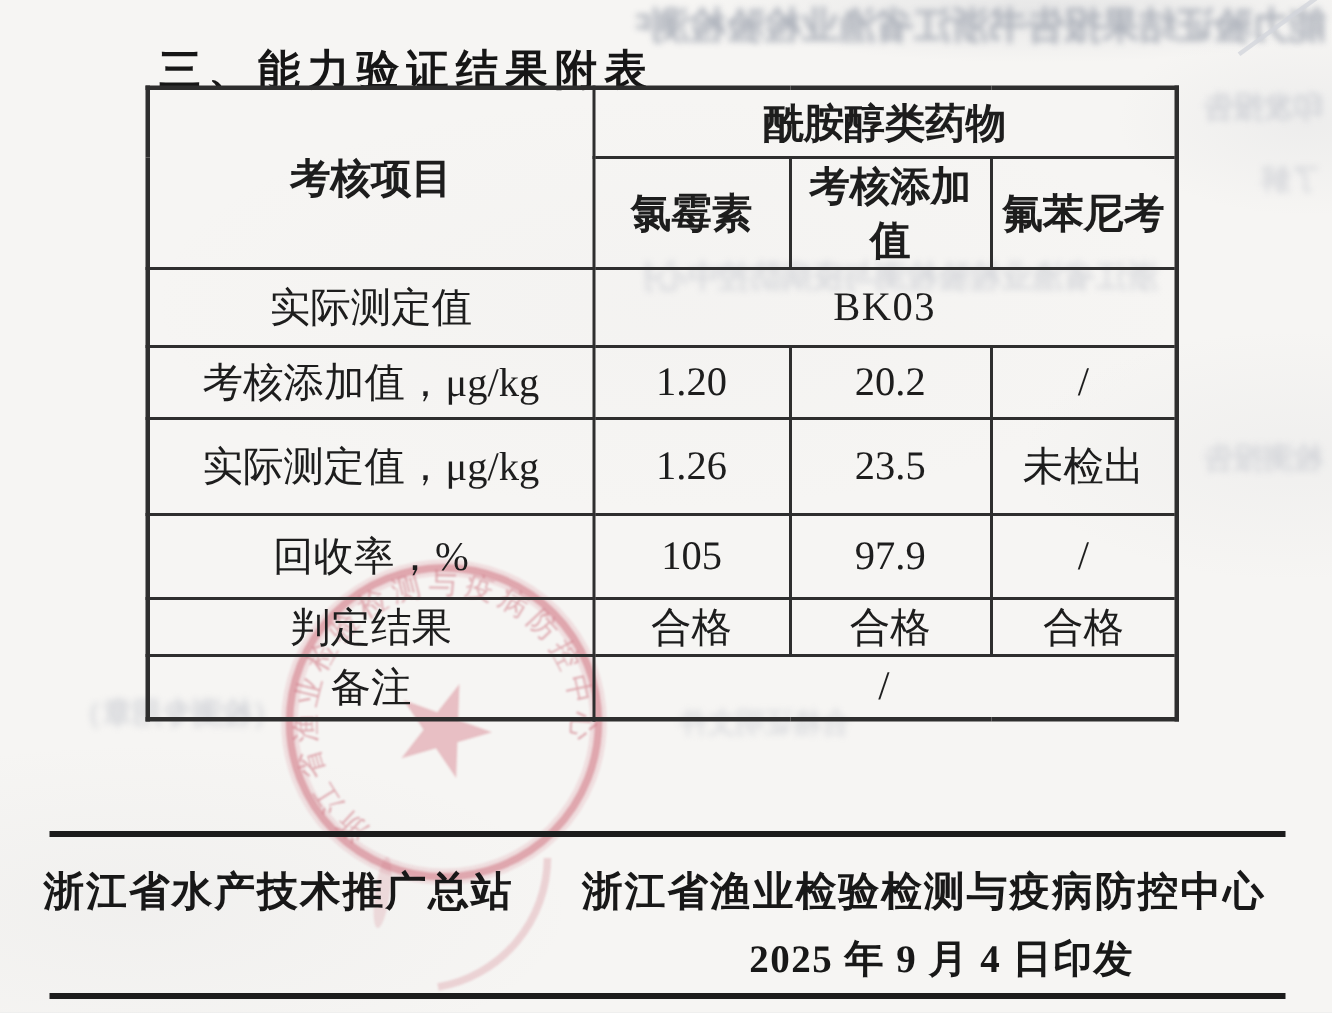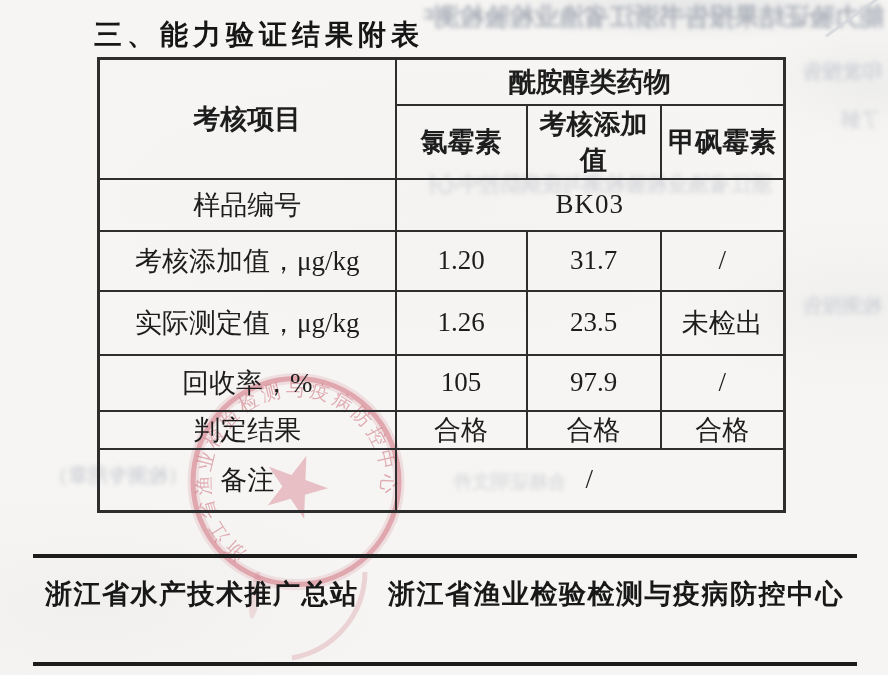--- a/index.html
+++ b/index.html
@@ -37,21 +37,21 @@
   .g3{left:430px;top:170px;width:342px;font-size:21px;opacity:.45;}
   .g4{left:788px;top:292px;width:94px;font-size:20px;opacity:.45;}
   .g5{left:36px;top:462px;width:152px;font-size:20px;opacity:.5;}
   .g6{left:420px;top:469px;width:146px;font-size:19px;opacity:.4;}
   .crease{
     position:absolute;top:10px;right:-14px;width:84px;height:3px;
     background:#d3d6dc;transform:rotate(-36deg);opacity:.8;z-index:0;
   }
   
   .title{
-    position:absolute;left:94px;top:16px;margin:0;z-index:2;
+    position:absolute;left:94px;top:16px;margin:12px;z-index:2;
     font-family:"Liberation Sans", sans-serif;
     font-size:28px;font-weight:700;letter-spacing:5px;color:#161616;
   }
   
   table.results{
     position:absolute;left:97px;top:57px;z-index:2;
     width:686px;border-collapse:collapse;table-layout:fixed;
     background:transparent;
   }
   table.results td{
@@ -69,21 +69,21 @@
   
   svg.seal{
     position:absolute;left:180px;top:352px;z-index:1;
     filter:blur(.6px);opacity:.9;pointer-events:none;
   }
   
   .rule{position:absolute;left:33px;width:824px;height:4px;background:#1c1c1c;z-index:3;}
   .rule-top{top:554px;}
   .rule-bottom{top:662px;}
   .footer-orgs{
-    position:absolute;left:45px;right:44px;top:576px;z-index:2;
+    position:absolute;left:29px;right:44px;top:576px;z-index:2;
     display:flex;justify-content:space-between;align-items:baseline;
     font-size:27px;font-weight:600;letter-spacing:1.5px;color:#181818;
   }
   .date-line{
     position:absolute;right:132px;top:622px;z-index:2;
     font-size:26px;font-weight:600;letter-spacing:1px;color:#181818;
   }
 </style>
 </head>
 <body>
@@ -123,57 +123,58 @@
         <col style="width:124px">
     </colgroup>
     <tbody>
       <tr style="height:46px">
         <td class="hdr" rowspan="2">考核项目</td>
         <td class="group-hdr" colspan="3">酰胺醇类药物</td>
       </tr>
       <tr style="height:56px">
         <td class="col-hdr">氯霉素</td>
         <td class="col-hdr">考核添加值</td>
-        <td class="col-hdr">甲砜霉素</td>
+        <td class="col-hdr">氟苯尼考</td>
       </tr>
       <tr style="height:52px">
-        <td>样品编号</td>
+        <td>实际测定值</td>
         <td class="merged" colspan="3">BK03</td>
       </tr>
-      <tr style="height:60px">
+      <tr style="height:48px">
         <td>考核添加值，μg/kg</td>
         <td class="num">1.20</td>
-        <td class="num">31.7</td>
+        <td class="num">20.2</td>
         <td class="num">/</td>
       </tr>
       <tr style="height:64px">
         <td>实际测定值，μg/kg</td>
         <td class="num">1.26</td>
         <td class="num">23.5</td>
         <td>未检出</td>
       </tr>
       <tr style="height:56px">
         <td>回收率，%</td>
         <td class="num">105</td>
         <td class="num">97.9</td>
         <td class="num">/</td>
       </tr>
       <tr style="height:34px">
         <td>判定结果</td>
         <td>合格</td>
         <td>合格</td>
         <td>合格</td>
       </tr>
-      <tr style="height:63px">
+      <tr style="height:43px">
         <td>备注</td>
         <td class="merged" colspan="3">/</td>
       </tr>
     </tbody>
   </table>
 
   <div class="rule rule-top"></div>
   <div class="footer-orgs">
     <span>浙江省水产技术推广总站</span>
     <span>浙江省渔业检验检测与疫病防控中心</span>
   </div>
+  <div class="date-line">2025 年 9 月 4 日印发</div>
   <div class="rule rule-bottom"></div>
 
 </div>
 
 </body></html>

